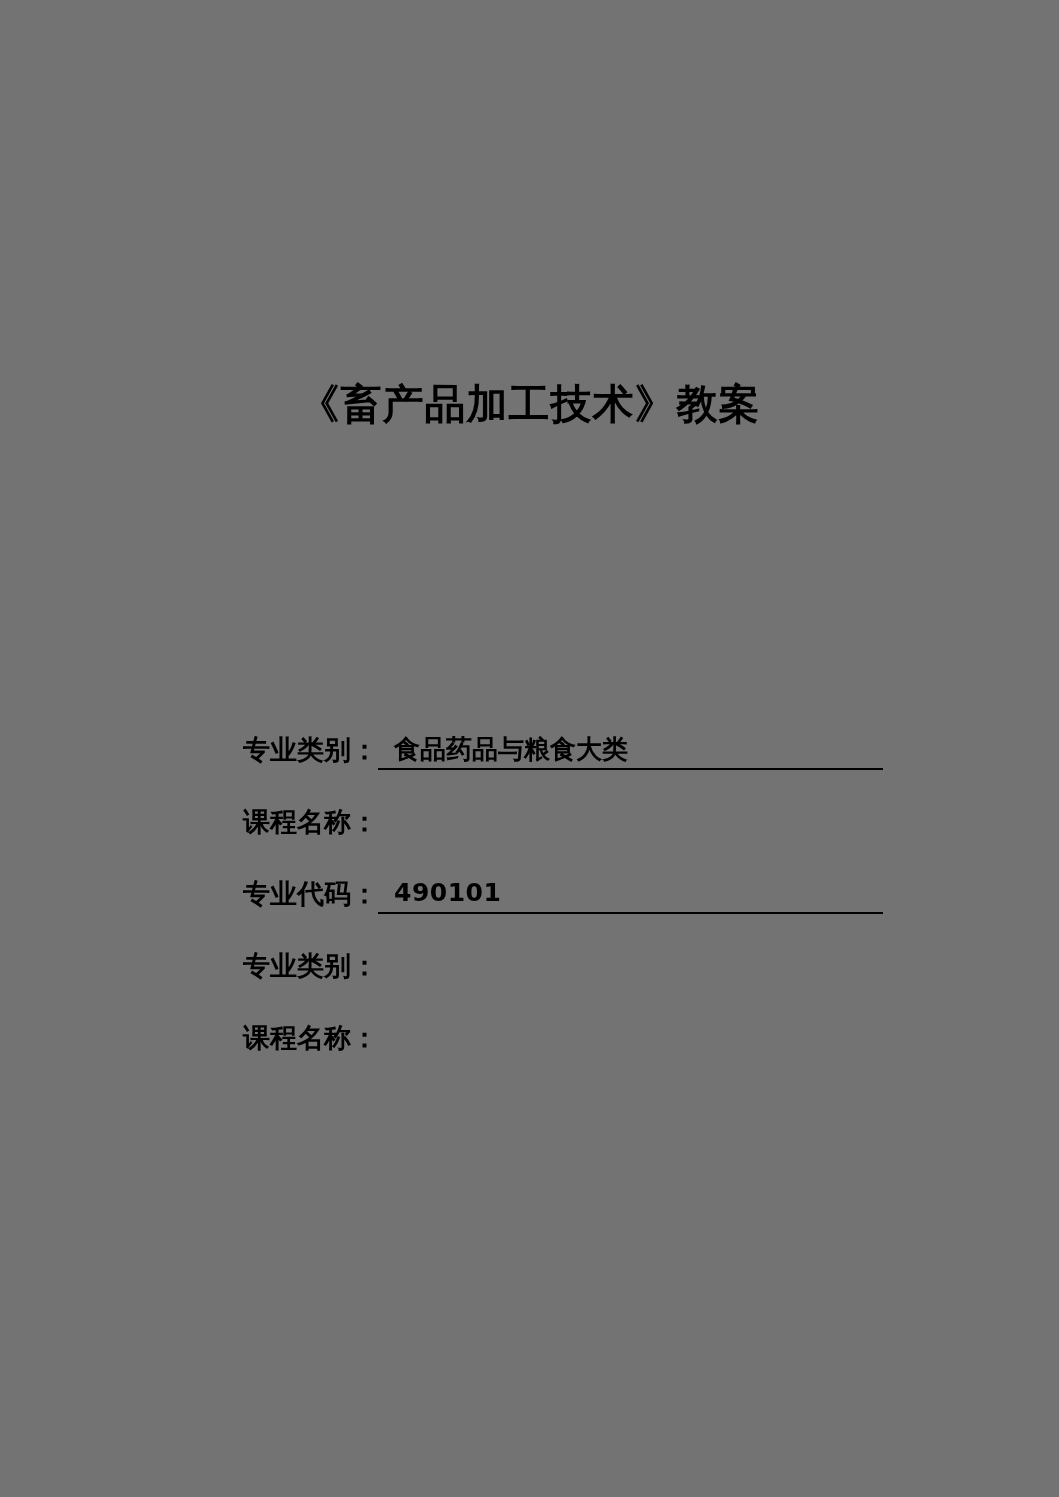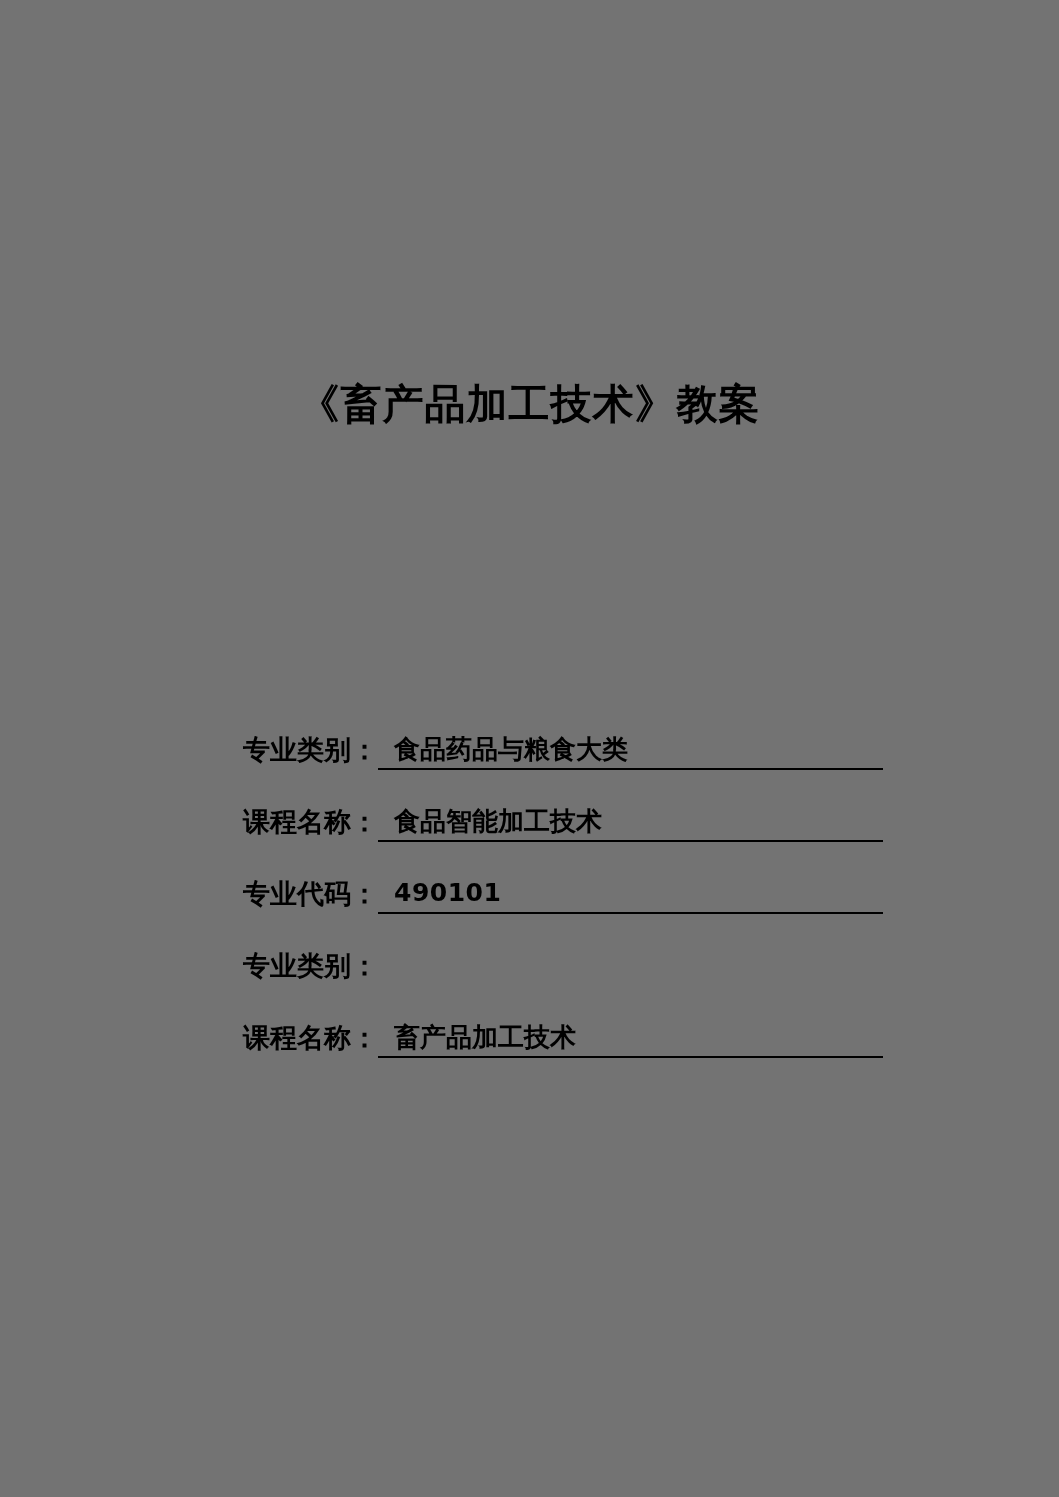--- a/index.html
+++ b/index.html
@@ -91,37 +91,31 @@
 
     <div class="field-row">
       <span class="field-label">专业类别：</span>
       <span class="field-value-wrap">
         <span class="field-value">食品药品与粮食大类</span>
       </span>
     </div>
 
     <div class="field-row">
       <span class="field-label">课程名称：</span>
-      <span class="field-value-wrap">
-        <span class="field-value">食品智能加工技术</span>
-      </span>
     </div>
 
     <div class="field-row">
       <span class="field-label">专业代码：</span>
       <span class="field-value-wrap">
         <span class="field-value numeric">490101</span>
       </span>
     </div>
 
     <div class="field-row">
       <span class="field-label">专业类别：</span>
     </div>
 
     <div class="field-row">
       <span class="field-label">课程名称：</span>
-      <span class="field-value-wrap">
-        <span class="field-value">畜产品加工技术</span>
-      </span>
     </div>
 
   </div>
 </div>
 
 </body></html>

